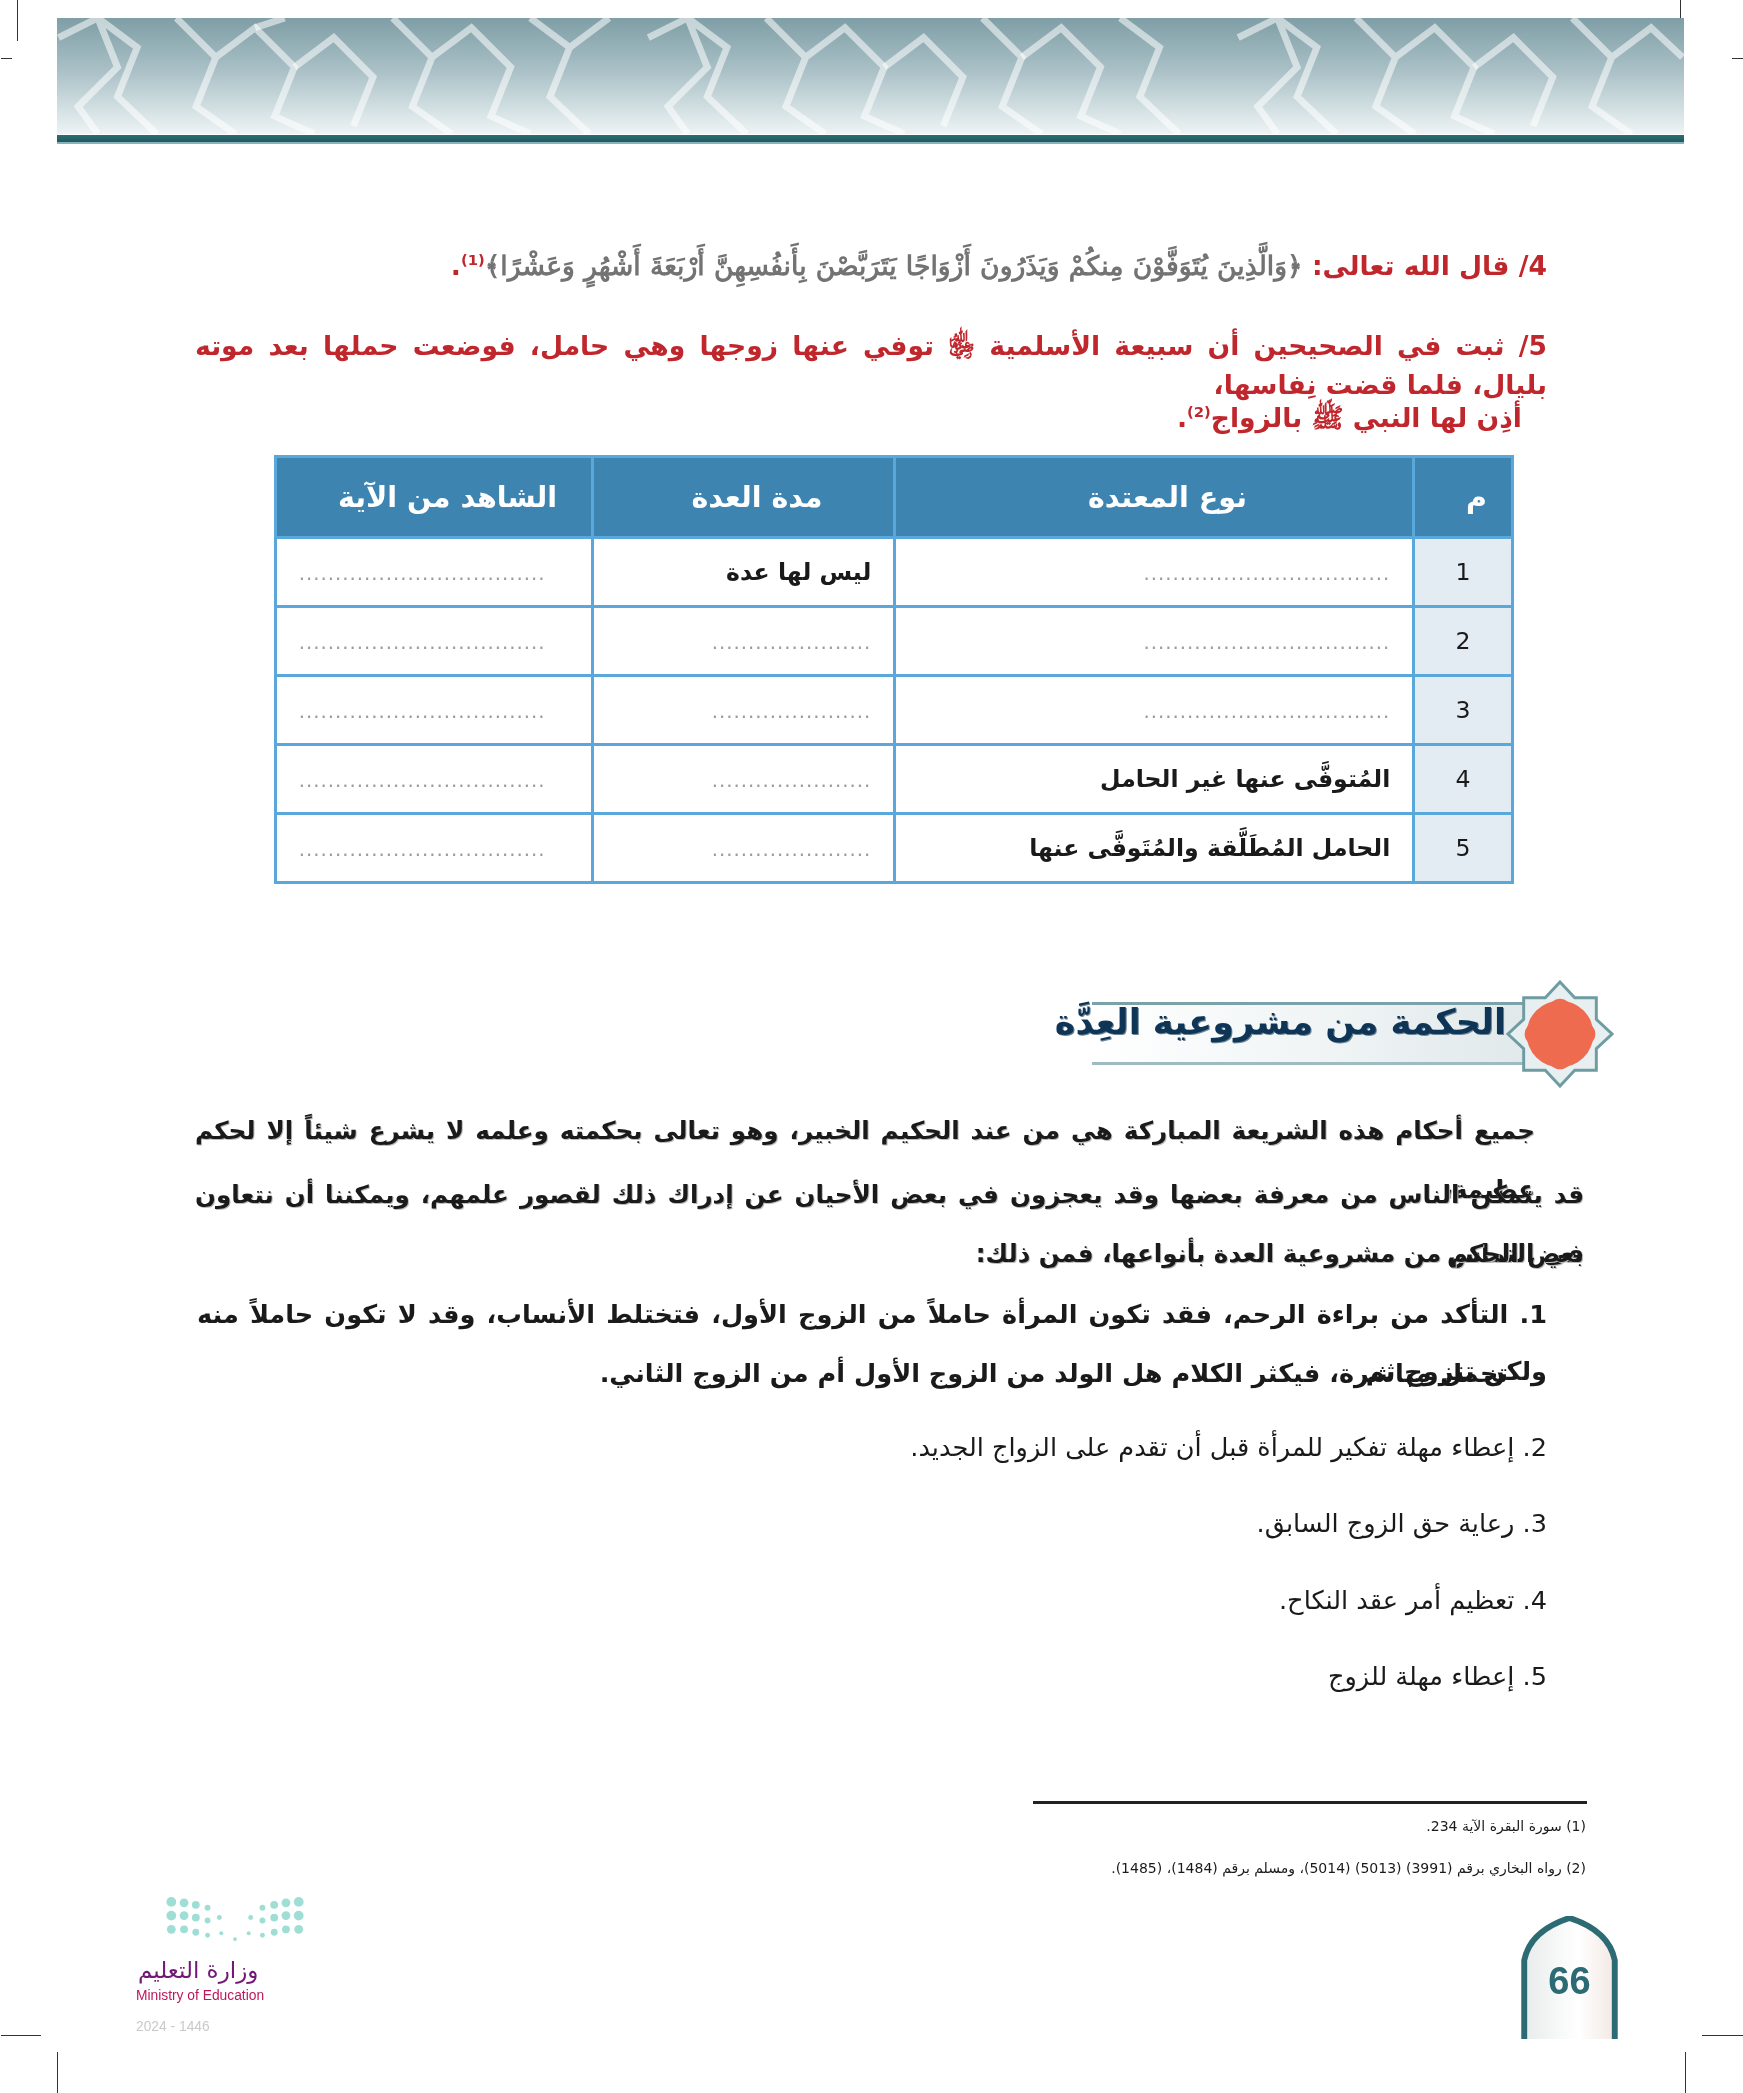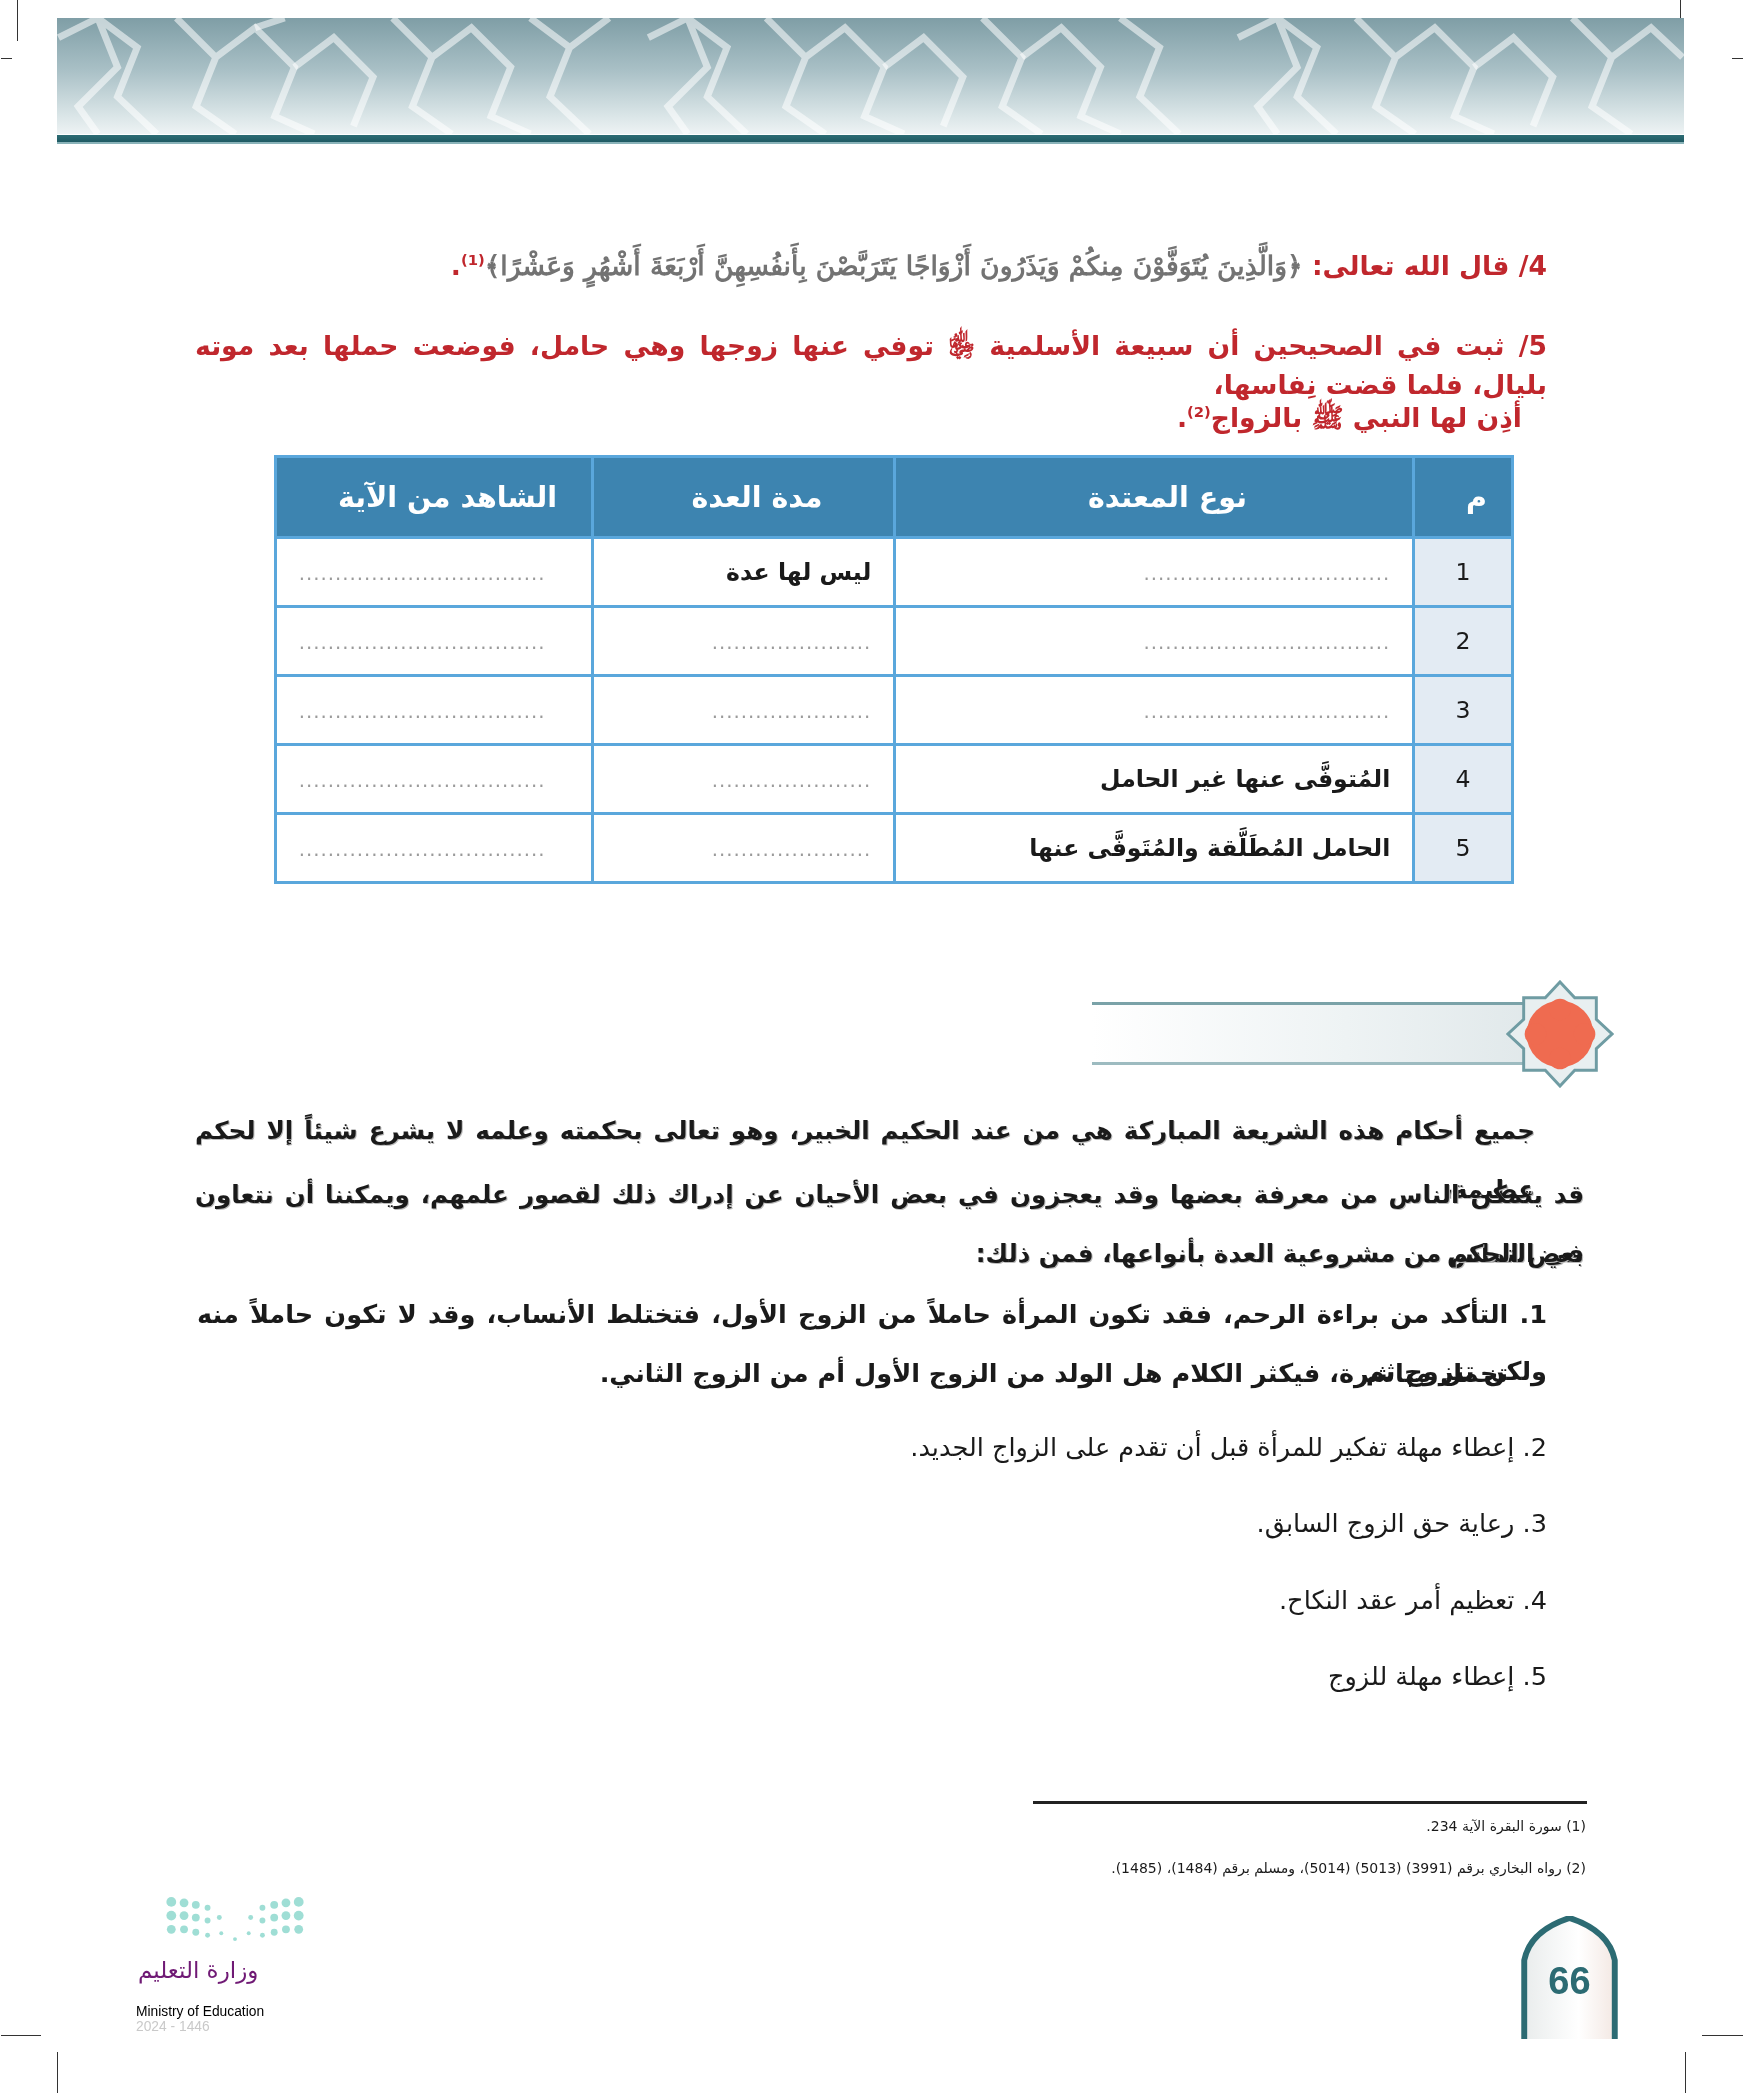--- a/index.html
+++ b/index.html
@@ -57,21 +57,21 @@
     position:absolute; right:160px; width:1389px; font-size:24.6px; font-weight:bold; line-height:59px;
     text-align:justify; direction:rtl; text-shadow:1px 1px 0 #bbb;margin-left:22px;
   }
   .list-item { position:absolute; right:197px; font-size:25.6px; line-height:57px; direction:rtl; }
   .list-item.b { font-weight:bold; }
   .fn-line { position:absolute; left:1033px; top:1801px; width:554px; height:3px; background:#222; }
   .fn { position:absolute; right:158px; font-size:14px; direction:rtl; }
   
   .logo { position:absolute; left:97px; top:1896px; width:236px; height:138px; direction:ltr; }
   .logo-ar { position:absolute; left:41px; top:61px; font-size:23px; color:#701a75; }
-  .logo-en { position:absolute; left:39px; top:108px; font-size:13.8px; color:#000000; font-family:"Liberation Sans", sans-serif; }
+  .logo-en { position:absolute; left:39px; top:92px; font-size:13.8px; color:#be185d; font-family:"Liberation Sans", sans-serif; }
   .logo-yr { position:absolute; left:39px; top:123px; font-size:13.8px; color:#c9c9c9; font-family:"Liberation Sans", sans-serif; }
   
   .page-tab { position:absolute; left:1520px; top:1916px; width:99px; height:123px; }
   .page-num { position:absolute; left:1520px; top:1960px; width:99px; text-align:center; font-size:38px; font-weight:bold; color:#2c6b73; font-family:"Liberation Sans", sans-serif; }
 </style>
 </head>
 <body>
 
 <div class="crop" style="left:16.7px;top:0;width:1px;height:41px;"></div>
 <div class="crop" style="left:0;top:58px;width:11.8px;height:1px;"></div>
@@ -162,20 +162,21 @@
 <div class="sec-head">
   <div class="sec-bar"></div>
   <svg class="sec-badge" viewBox="0 0 110 110">
     <polygon points="55,2 70,18 92,18 92,40 108,55 92,70 92,92 70,92 55,108 40,92 18,92 18,70 2,55 18,40 18,18 40,18" fill="#e8eff0" stroke="#6f9ca3" stroke-width="3"></polygon>
     <circle cx="55" cy="55" r="34" fill="#ef6b50"></circle>
     <circle cx="55" cy="30" r="11" fill="#ef6b50"></circle>
       <circle cx="55" cy="80" r="11" fill="#ef6b50"></circle>
     <circle cx="30" cy="55" r="11" fill="#ef6b50"></circle>
       <circle cx="80" cy="55" r="11" fill="#ef6b50"></circle>
   </svg>
+  <div class="sec-title">الحكمة من مشروعية العِدَّة</div>
 </div>
 
 <div class="para" style="top:1101px; right:209px; width:1340px;">جميع أحكام هذه الشريعة المباركة هي من عند الحكيم الخبير، وهو تعالى بحكمته وعلمه لا يشرع شيئاً إلا لحكم عظيمة،</div>
 <div class="para" style="top:1165px;">قد يتمكن الناس من معرفة بعضها وقد يعجزون في بعض الأحيان عن إدراك ذلك لقصور علمهم، ويمكننا أن نتعاون في التماس</div>
 <div class="para" style="top:1224px;">بعض الحكم من مشروعية العدة بأنواعها، فمن ذلك:</div>
 
 <div class="list-item b" style="top:1286px; width:1350px; text-align:justify;">
   <span>1.</span>
   <span>التأكد من براءة الرحم، فقد تكون المرأة حاملاً من الزوج الأول، فتختلط الأنساب، وقد لا تكون حاملاً منه ولكن تتزوج ثم</span>
 </div>

